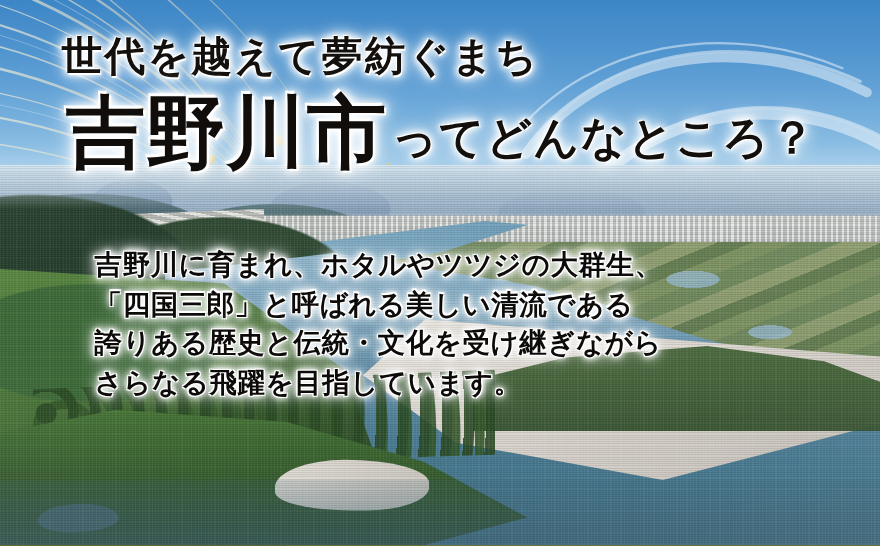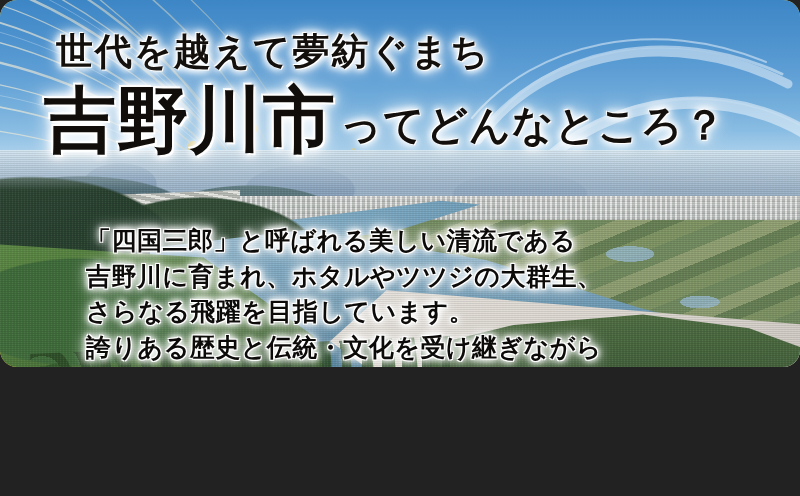--- a/index.html
+++ b/index.html
@@ -1,26 +1,25 @@
 <!DOCTYPE html>
 <html lang="ja"><head>
 <meta charset="utf-8">
 <title>吉野川市</title>
 <style>
   html,body{margin:0;padding:0;background:#222;}
   *{box-sizing:border-box;}
 
   #banner{
     position:relative;
-    width:800px;height:367px;
+    width:800px;height:496px;
     overflow:hidden;
     font-family:"DejaVu Serif","Liberation Serif",serif;
     background:#fde047;
     user-select:none;
-    border-radius:17px;
   }
 
   
   .sky{
     position:absolute;left:0;top:0;width:800px;height:230px;
     background:linear-gradient(to bottom,
       #3d86c6 0%,
       #4a90cc 14%,
       #5c9dd4 30%,
       #78b1dd 48%,
@@ -226,21 +225,21 @@
     letter-spacing:2px;
     color:#120f0c;
     white-space:nowrap;
     text-shadow:
        0 0 7px #fff, 0 0 7px #fff, 0 0 10px #fff,
        0 0 14px #fff, 0 0 18px rgba(255,255,255,.95),
        1px 1px 0 #fff, -1px -1px 0 #fff;
   }
 
   .title-row{
-    position:absolute;left:44px;top:82px;
+    position:absolute;left:60px;top:82px;
     display:flex;align-items:flex-end;white-space:nowrap;justify-content:space-between;
   }
   .title-main{
     font-size:72px;line-height:76px;
     font-weight:bold;letter-spacing:1px;
     color:#100d0a;
     text-shadow:
        0 0 8px #fff, 0 0 8px #fff, 0 0 12px #fff,
        0 0 18px #fff, 0 0 24px rgba(255,255,255,.95),
        2px 2px 0 #fff, -2px -2px 0 #fff;
@@ -365,20 +364,20 @@
   <div class="text-layer">
 
     <div class="tagline">世代を越えて夢紡ぐまち</div>
 
     <div class="title-row">
       <span class="title-main">吉野川市</span>
       <span class="title-suffix">ってどんなところ？</span>
     </div>
 
     <div class="body-copy">
+      <span class="ln">吉野川に育まれ、ホタルやツツジの大群生、</span>
       <span class="ln">「四国三郎」と呼ばれる美しい清流である</span>
-      <span class="ln">吉野川に育まれ、ホタルやツツジの大群生、</span>
+      <span class="ln">誇りある歴史と伝統・文化を受け継ぎながら</span>
       <span class="ln">さらなる飛躍を目指しています。</span>
-      <span class="ln">誇りある歴史と伝統・文化を受け継ぎながら</span>
     </div>
 
   </div>
 </div>
 
 </body></html>

